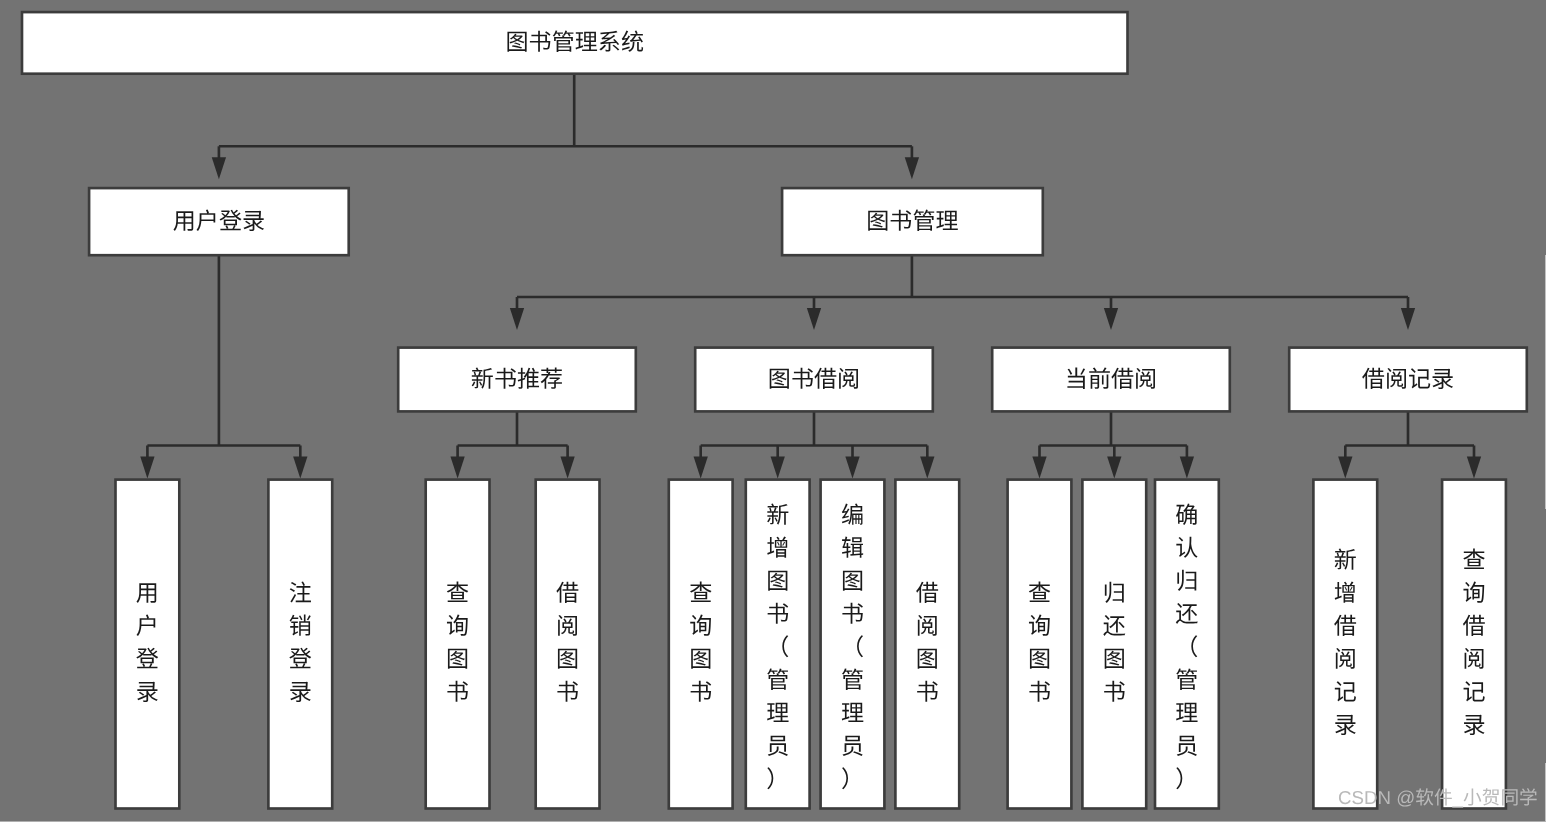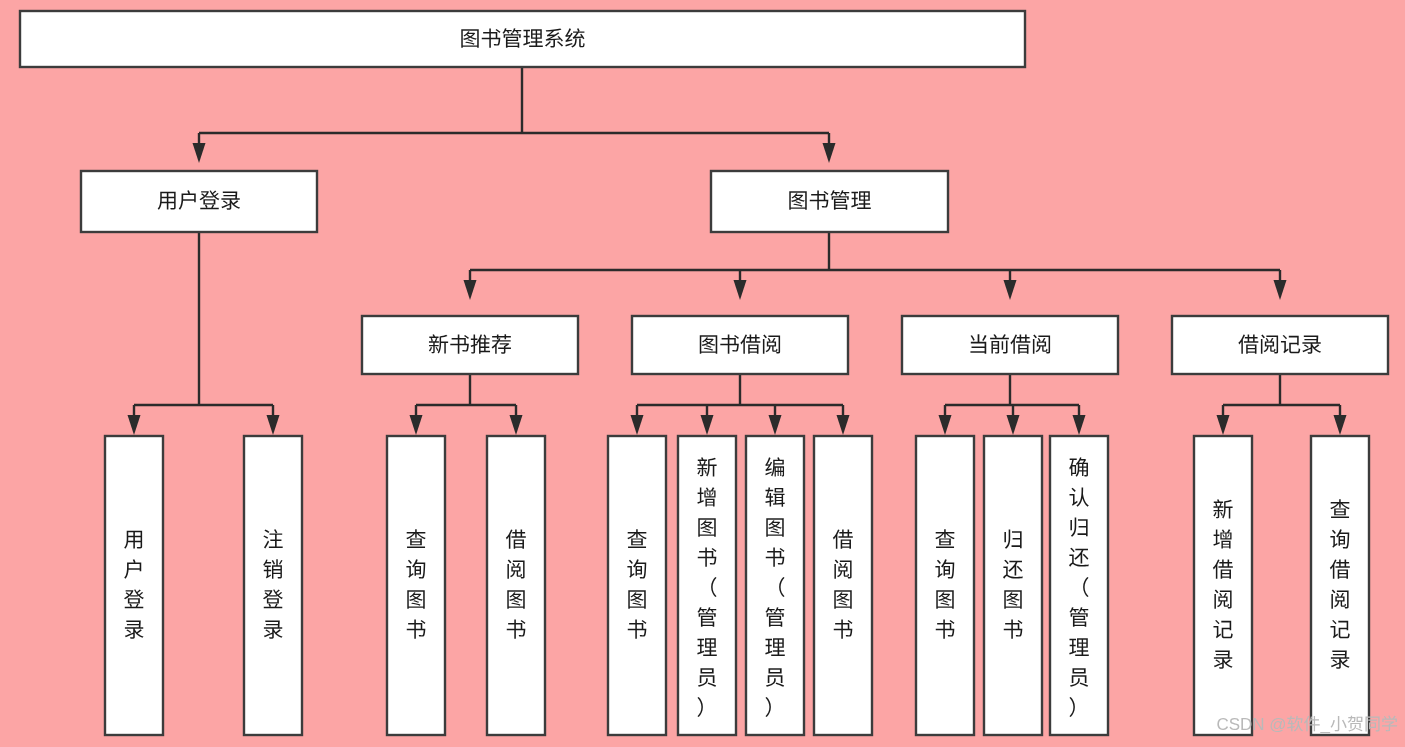--- a/index.html
+++ b/index.html
@@ -8,21 +8,21 @@
     padding: 0;
     background: #ffffff;
   }
   body {
     font-family: "Liberation Sans", "DejaVu Sans", sans-serif;
   }
   #diagram-root {
     position: relative;
     width: 1405px;
     height: 747px;
-    background: #fca5a5;
+    background: #737373;
     overflow: hidden;
   }
   svg.diagram-canvas {
     display: block;
     width: 1405px;
     height: 747px;
   }
   .node-box {
     fill: #ffffff;
     stroke: #3c3c3c;

